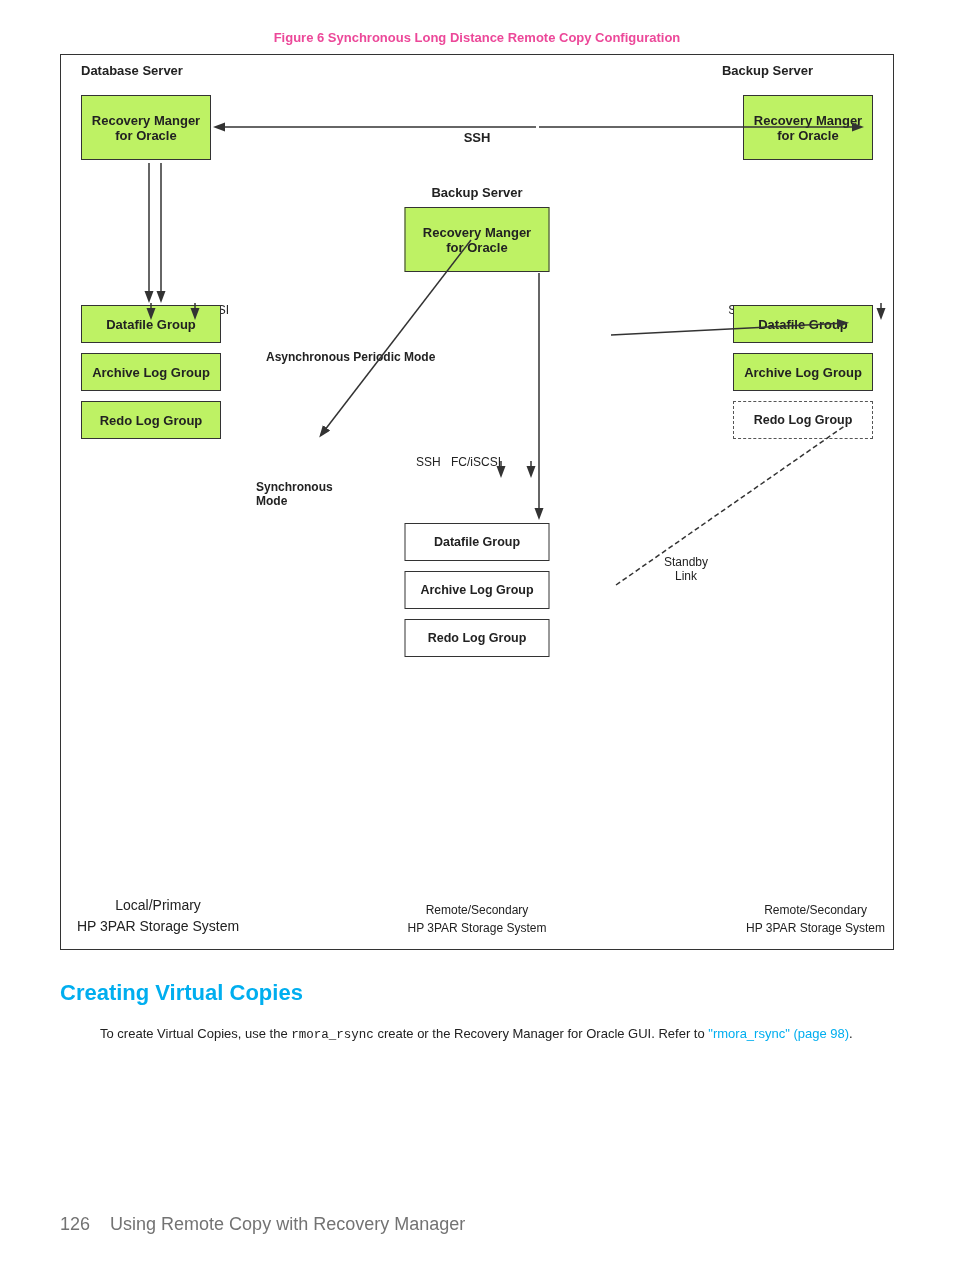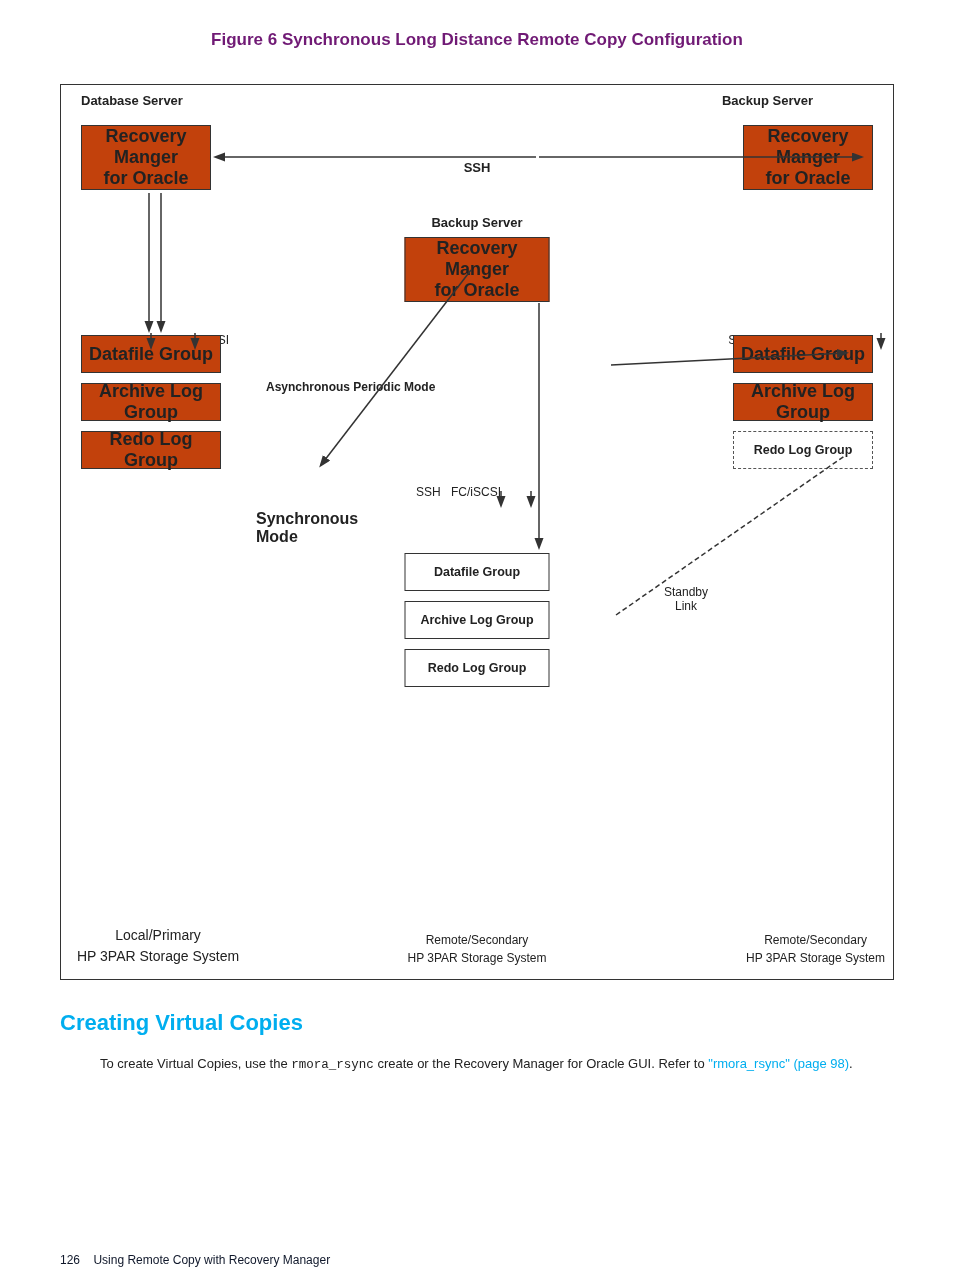--- a/index.html
+++ b/index.html
@@ -8,24 +8,24 @@
       font-family: Arial, Helvetica, sans-serif;
       font-size: 13px;
       color: #222;
       width: 954px;
       min-height: 1271px;
       padding: 30px 60px 40px 60px;
     }
 
     .figure-title {
       text-align: center;
-      color: #701a75;
-      font-size: 17px;
-      font-weight: bold;
-      margin-bottom: 34px;
+      color: #ec4899;
+      font-size: 13px;
+      font-weight: bold;
+      margin-bottom: 9px;
     }
 
     .diagram-container {
       border: 1.5px solid #333;
       padding: 14px 10px 14px 10px;
       position: relative;
       width: 100%;
       height: 896px;
       margin-bottom: 30px;
     }
@@ -46,23 +46,23 @@
 
     
     .box {
       position: absolute;
       border: 1.5px solid #333;
       display: flex;
       align-items: center;
       justify-content: center;
       text-align: center;
       font-weight: bold;
-      font-size: 18px;
+      font-size: 13px;
       padding: 4px 6px;
-      background: #c2410c;
+      background: #bef264;
     }
 
     
     .rm-left {
       top: 40px; left: 20px;
       width: 130px; height: 65px;
     }
     
     .rm-right {
       top: 40px; right: 20px;
@@ -137,24 +137,24 @@
     }
     code {
       font-family: 'Courier New', Courier, monospace;
       font-size: 12.5px;
       text-align: center;
     }
 
     
     .page-footer {
       position: fixed;
-      bottom: 4px;
+      bottom: 36px;
       left: 60px;
-      font-size: 12px;
-      color: #0f172a;
+      font-size: 18px;
+      color: #737373;
     }
   </style>
 </head>
 <body>
 
 <div class="figure-title">Figure 6 Synchronous Long Distance Remote Copy Configuration</div>
 
 <div class="diagram-container">
 
   <div class="db-server-label label-bold">Database Server</div>
@@ -173,21 +173,21 @@
 
   <div class="label-text" style="top:248px; right:140px; font-size:12px;">SSH</div>
   <div class="label-text" style="top:248px; right:45px; font-size:12px;">FC/iSCSI</div>
 
   <div class="label-text" style="top:295px; left:205px; font-size:12px; font-weight:bold; text-align:left;">Asynchronous
 Periodic Mode</div>
 
   <div class="label-text" style="top:400px; left:355px; font-size:12px;">SSH</div>
   <div class="label-text" style="top:400px; left:390px; font-size:12px;">FC/iSCSI</div>
 
-  <div class="label-text" style="top:425px; left:195px; font-size:16px; font-weight:bold; text-align:left;">Synchronous<br>Mode</div>
+  <div class="label-text" style="top:425px; left:195px; font-size:12px; font-weight:bold; text-align:left;">Synchronous<br>Mode</div>
 
   <div class="label-text" style="top:500px; right:185px; font-size:12px; font-weight:normal; text-align:center;">Standby<br>Link</div>
 
   <div class="box datafile-left">Datafile Group</div>
   <div class="box archivelog-left">Archive Log Group</div>
   <div class="box redolog-left">Redo Log Group</div>
 
   <div class="box datafile-right">Datafile Group</div>
   <div class="box archivelog-right">Archive Log Group</div>
   <div class="box redolog-right" style="position:absolute; top:346px; right:20px; width:140px; height:38px; border:1.5px dashed #555; display:flex; align-items:center; justify-content:center; font-weight:bold; font-size:12.5px; text-align:center; background:#fff;">Redo Log Group</div>

